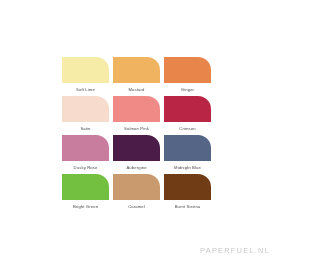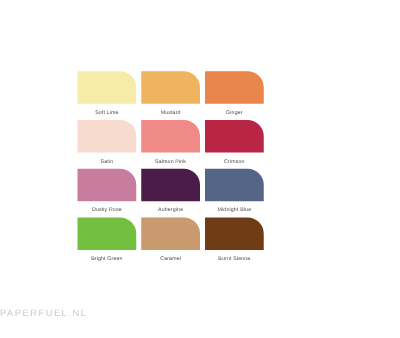--- a/index.html
+++ b/index.html
@@ -61,21 +61,21 @@
     text-align: center;
     letter-spacing: 0.12px;
     white-space: nowrap;
   }
 
   .footer-brand {
     position: absolute;
     left: 0;
     top: 246px;
     width: 270px;
-    text-align: left;
+    text-align: right;
     font-size: 7.4px;
     letter-spacing: 1.25px;
     color: #c9c9c9;
     white-space: nowrap;
   }
 </style>
 </head>
 <body>
 
 <div class="sheet">

